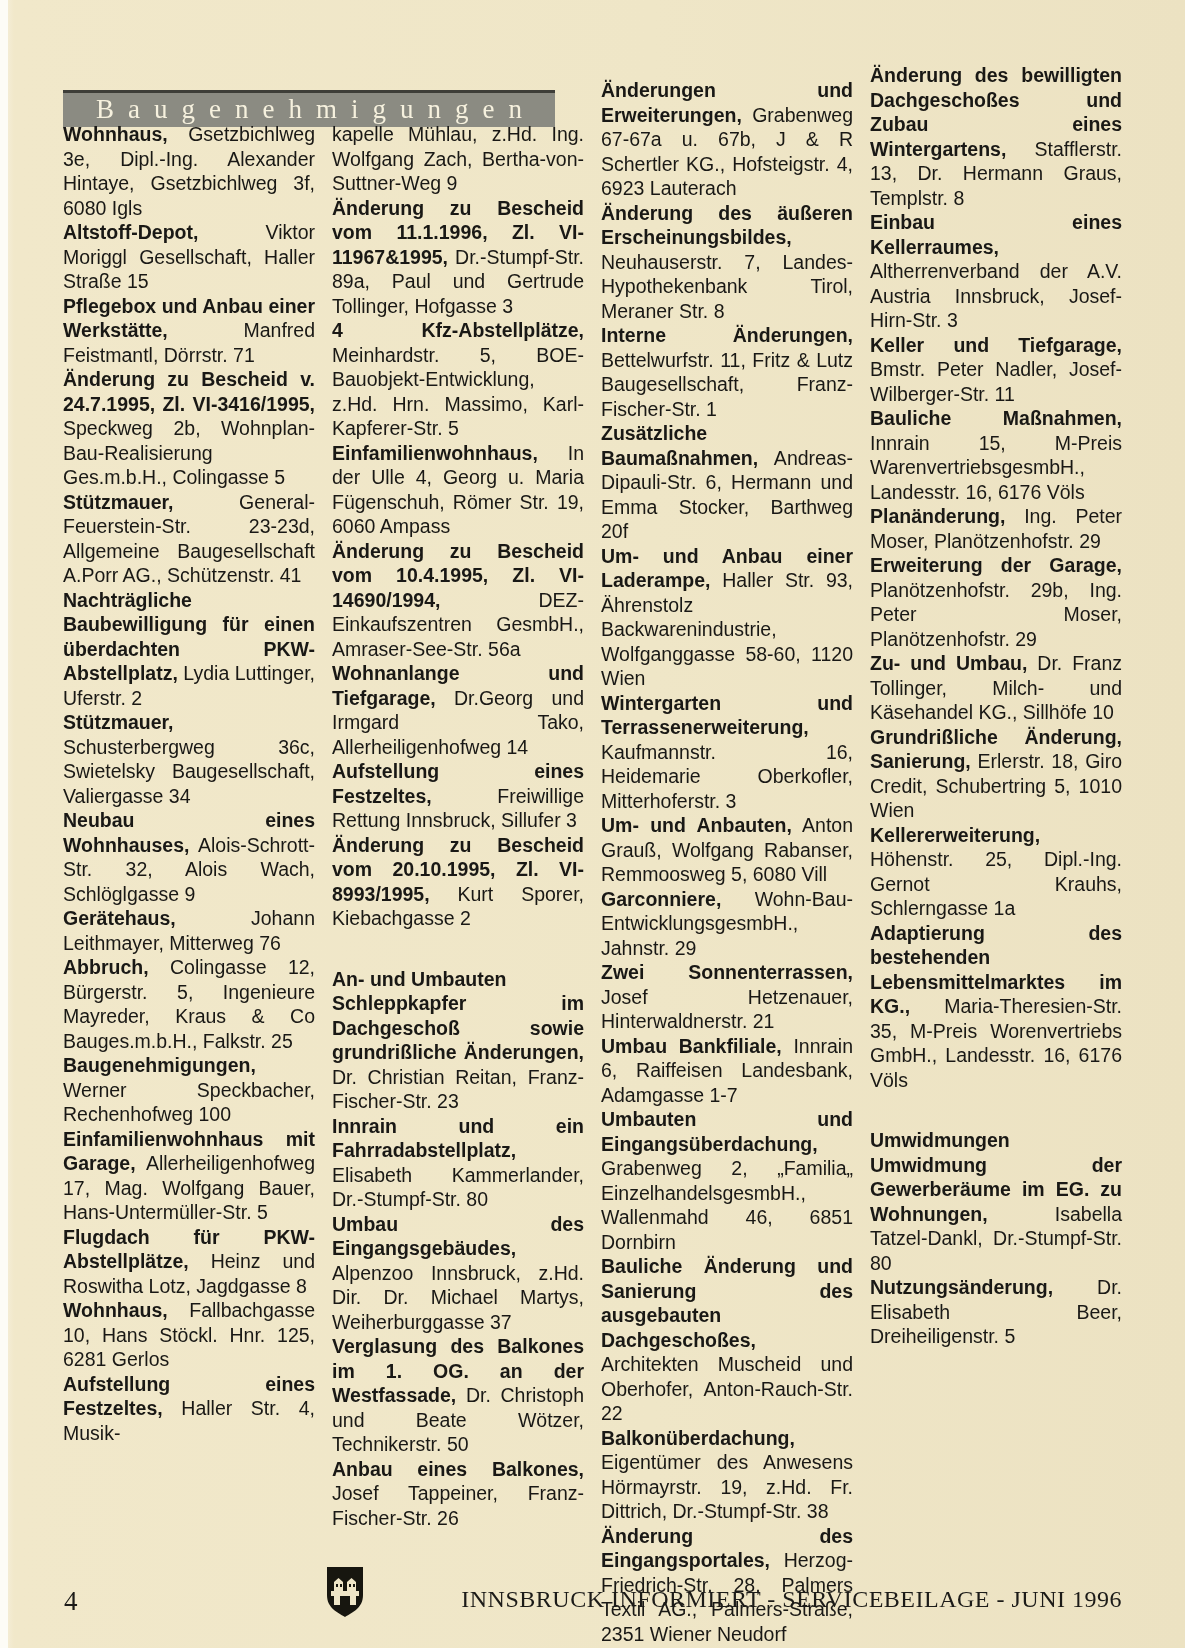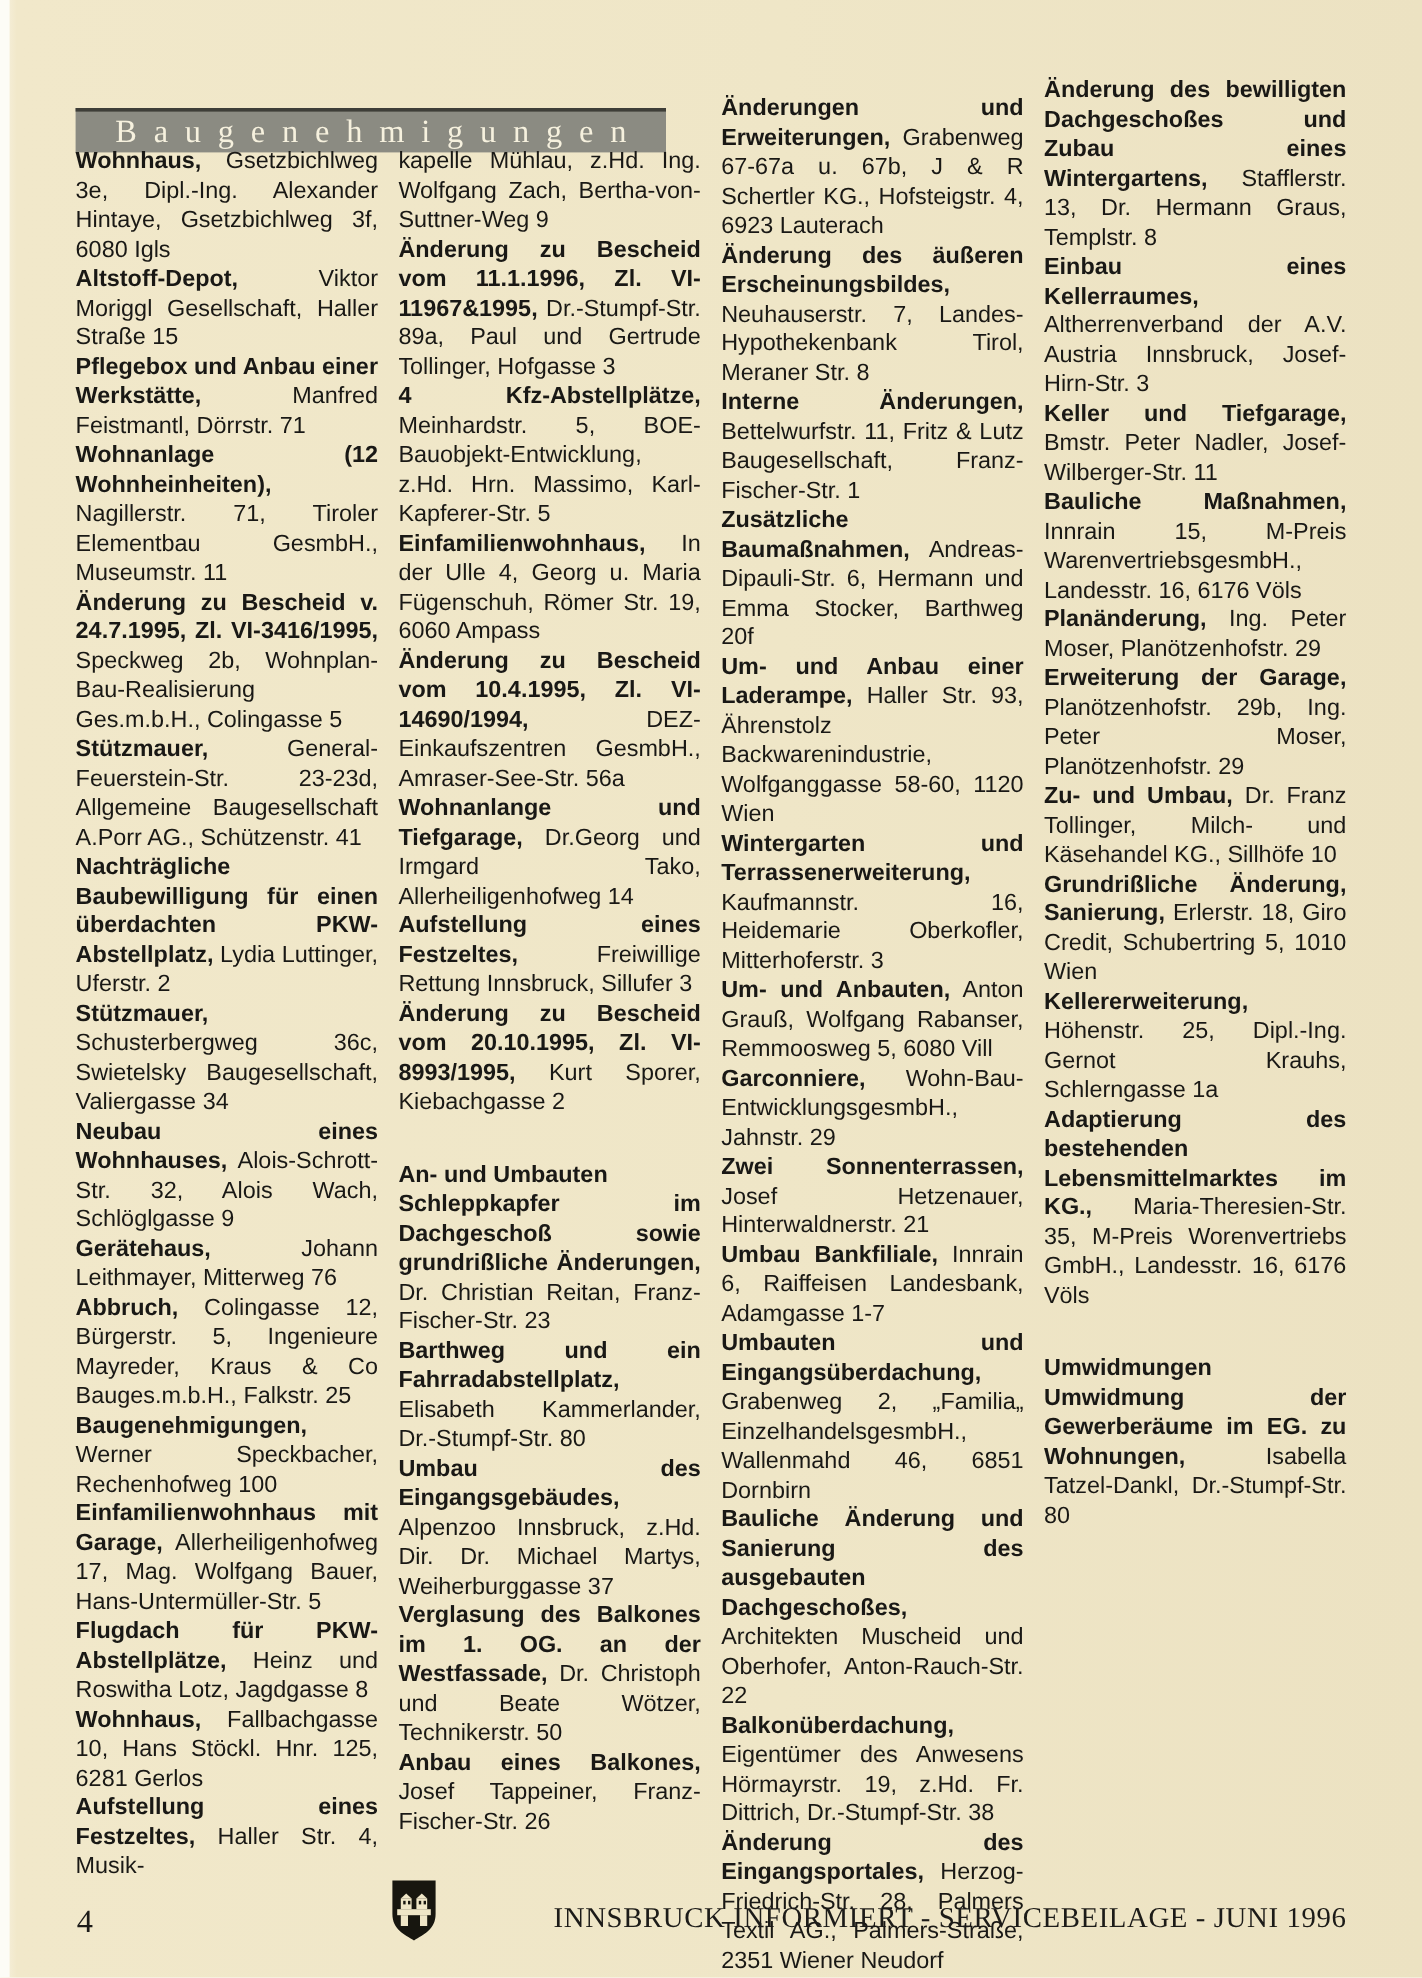--- a/index.html
+++ b/index.html
@@ -60,21 +60,20 @@
 <div class="page">
 
   <div class="banner">
     <span>Baugenehmigungen</span>
   </div>
 
   <div class="col col1">
       <p class="entry"><b>Wohnhaus,</b> Gsetzbichlweg 3e, Dipl.-Ing. Alexander Hintaye, Gsetzbichlweg 3f, 6080 Igls</p>
       <p class="entry"><b>Altstoff-Depot,</b> Viktor Moriggl Gesellschaft, Haller Straße 15</p>
       <p class="entry"><b>Pflegebox und Anbau einer Werkstätte,</b> Manfred Feistmantl, Dörrstr. 71</p>
-      <p class="entry"><b>Wohnanlage (12 Wohnheinheiten),</b> Nagillerstr. 71, Tiroler Elementbau GesmbH., Museumstr. 11</p>
       <p class="entry"><b>Änderung zu Bescheid v. 24.7.1995, Zl. VI-3416/1995,</b> Speckweg 2b, Wohnplan-Bau-Realisierung Ges.m.b.H., Colingasse 5</p>
       <p class="entry"><b>Stützmauer,</b> General-Feuerstein-Str. 23-23d, Allgemeine Baugesellschaft A.Porr AG., Schützenstr. 41</p>
       <p class="entry"><b>Nachträgliche Baubewilligung für einen überdachten PKW-Abstellplatz,</b> Lydia Luttinger, Uferstr. 2</p>
       <p class="entry"><b>Stützmauer,</b> Schusterbergweg 36c, Swietelsky Baugesellschaft, Valiergasse 34</p>
       <p class="entry"><b>Neubau eines Wohnhauses,</b> Alois-Schrott-Str. 32, Alois Wach, Schlöglgasse 9</p>
       <p class="entry"><b>Gerätehaus,</b> Johann Leithmayer, Mitterweg 76</p>
       <p class="entry"><b>Abbruch,</b> Colingasse 12, Bürgerstr. 5, Ingenieure Mayreder, Kraus &amp; Co Bauges.m.b.H., Falkstr. 25</p>
       <p class="entry"><b>Baugenehmigungen,</b> Werner Speckbacher, Rechenhofweg 100</p>
       <p class="entry"><b>Einfamilienwohnhaus mit Garage,</b> Allerheiligenhofweg 17, Mag. Wolfgang Bauer, Hans-Untermüller-Str. 5</p>
       <p class="entry"><b>Flugdach für PKW-Abstellplätze,</b> Heinz und Roswitha Lotz, Jagdgasse 8</p>
@@ -85,21 +84,21 @@
       <p class="entry">kapelle Mühlau, z.Hd. Ing. Wolfgang Zach, Bertha-von-Suttner-Weg 9</p>
       <p class="entry"><b>Änderung zu Bescheid vom 11.1.1996, Zl. VI-11967&amp;1995,</b> Dr.-Stumpf-Str. 89a, Paul und Gertrude Tollinger, Hofgasse 3</p>
       <p class="entry"><b>4 Kfz-Abstellplätze,</b> Meinhardstr. 5, BOE-Bauobjekt-Entwicklung, z.Hd. Hrn. Massimo, Karl-Kapferer-Str. 5</p>
       <p class="entry"><b>Einfamilienwohnhaus,</b> In der Ulle 4, Georg u. Maria Fügenschuh, Römer Str. 19, 6060 Ampass</p>
       <p class="entry"><b>Änderung zu Bescheid vom 10.4.1995, Zl. VI-14690/1994,</b> DEZ-Einkaufszentren GesmbH., Amraser-See-Str. 56a</p>
       <p class="entry"><b>Wohnanlange und Tiefgarage,</b> Dr.Georg und Irmgard Tako, Allerheiligenhofweg 14</p>
       <p class="entry"><b>Aufstellung eines Festzeltes,</b> Freiwillige Rettung Innsbruck, Sillufer 3</p>
       <p class="entry"><b>Änderung zu Bescheid vom 20.10.1995, Zl. VI-8993/1995,</b> Kurt Sporer, Kiebachgasse 2</p>
       <p class="subhead">An- und Umbauten</p>
       <p class="entry"><b>Schleppkapfer im Dachgeschoß sowie grundrißliche Änderungen,</b> Dr. Christian Reitan, Franz-Fischer-Str. 23</p>
-      <p class="entry"><b>Barthweg und ein Fahrradabstellplatz,</b> Elisabeth Kammerlander, Dr.-Stumpf-Str. 80</p>
+      <p class="entry"><b>Innrain und ein Fahrradabstellplatz,</b> Elisabeth Kammerlander, Dr.-Stumpf-Str. 80</p>
       <p class="entry"><b>Umbau des Eingangsgebäudes,</b> Alpenzoo Innsbruck, z.Hd. Dir. Dr. Michael Martys, Weiherburggasse 37</p>
       <p class="entry"><b>Verglasung des Balkones im 1. OG. an der Westfassade,</b> Dr. Christoph und Beate Wötzer, Technikerstr. 50</p>
       <p class="entry"><b>Anbau eines Balkones,</b> Josef Tappeiner, Franz-Fischer-Str. 26</p>
     </div>
   <div class="col col3">
       <p class="entry"><b>Änderungen und Erweiterungen,</b> Grabenweg 67-67a u. 67b, J &amp; R Schertler KG., Hofsteigstr. 4, 6923 Lauterach</p>
       <p class="entry"><b>Änderung des äußeren Erscheinungsbildes,</b> Neuhauserstr. 7, Landes-Hypothekenbank Tirol, Meraner Str. 8</p>
       <p class="entry"><b>Interne Änderungen,</b> Bettelwurfstr. 11, Fritz &amp; Lutz Baugesellschaft, Franz-Fischer-Str. 1</p>
       <p class="entry"><b>Zusätzliche Baumaßnahmen,</b> Andreas-Dipauli-Str. 6, Hermann und Emma Stocker, Barthweg 20f</p>
       <p class="entry"><b>Um- und Anbau einer Laderampe,</b> Haller Str. 93, Ährenstolz Backwarenindustrie, Wolfganggasse 58-60, 1120 Wien</p>
@@ -119,20 +118,21 @@
       <p class="entry"><b>Keller und Tiefgarage,</b> Bmstr. Peter Nadler, Josef-Wilberger-Str. 11</p>
       <p class="entry"><b>Bauliche Maßnahmen,</b> Innrain 15, M-Preis WarenvertriebsgesmbH., Landesstr. 16, 6176 Völs</p>
       <p class="entry"><b>Planänderung,</b> Ing. Peter Moser, Planötzenhofstr. 29</p>
       <p class="entry"><b>Erweiterung der Garage,</b> Planötzenhofstr. 29b, Ing. Peter Moser, Planötzenhofstr. 29</p>
       <p class="entry"><b>Zu- und Umbau,</b> Dr. Franz Tollinger, Milch- und Käsehandel KG., Sillhöfe 10</p>
       <p class="entry"><b>Grundrißliche Änderung, Sanierung,</b> Erlerstr. 18, Giro Credit, Schubertring 5, 1010 Wien</p>
       <p class="entry"><b>Kellererweiterung,</b> Höhenstr. 25, Dipl.-Ing. Gernot Krauhs, Schlerngasse 1a</p>
       <p class="entry"><b>Adaptierung des bestehenden Lebensmittelmarktes im KG.,</b> Maria-Theresien-Str. 35, M-Preis Worenvertriebs GmbH., Landesstr. 16, 6176 Völs</p>
       <p class="subhead">Umwidmungen</p>
       <p class="entry"><b>Umwidmung der Gewerberäume im EG. zu Wohnungen,</b> Isabella Tatzel-Dankl, Dr.-Stumpf-Str. 80</p>
+      <p class="entry"><b>Nutzungsänderung,</b> Dr. Elisabeth Beer, Dreiheiligenstr. 5</p>
     </div>
 
   <div class="footer-pagenum">4</div>
 
   <div class="footer-crest">
     <svg width="40" height="54" viewBox="0 0 40 54" aria-hidden="true">
       <path d="M2 2 h36 v28 c0 13 -10 17 -18 22 c-8 -5 -18 -9 -18 -22 z" fill="#17160f"></path>
       <rect x="6" y="26" width="28" height="5" fill="#efe6c7"></rect>
       <rect x="9" y="17" width="9" height="9" fill="#efe6c7"></rect>
       <rect x="22" y="17" width="9" height="9" fill="#efe6c7"></rect>

